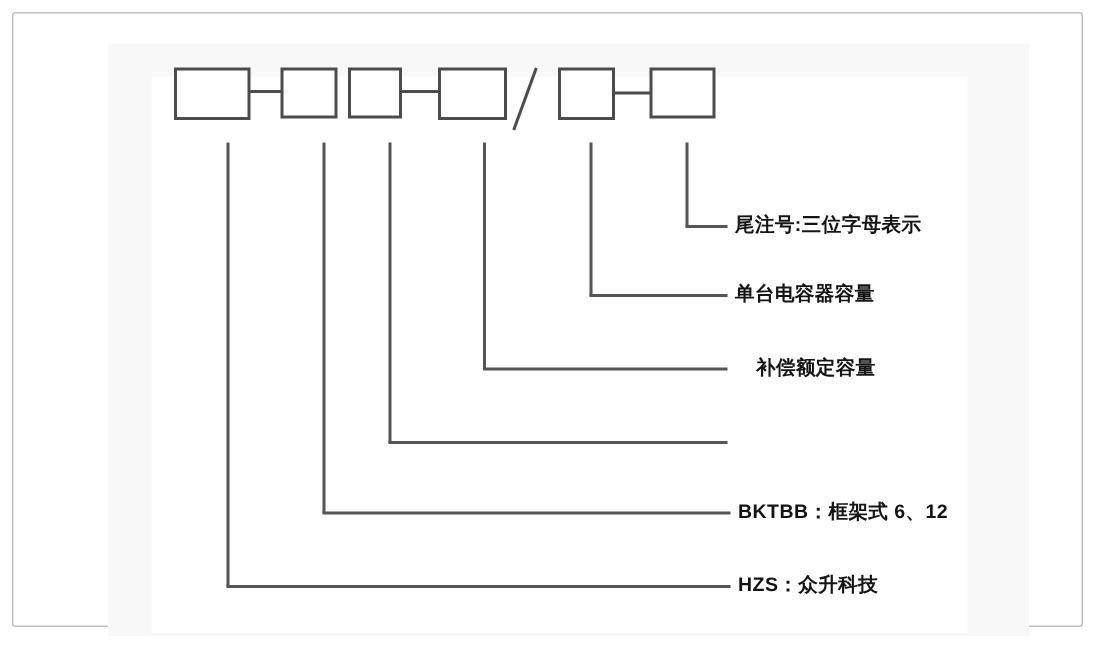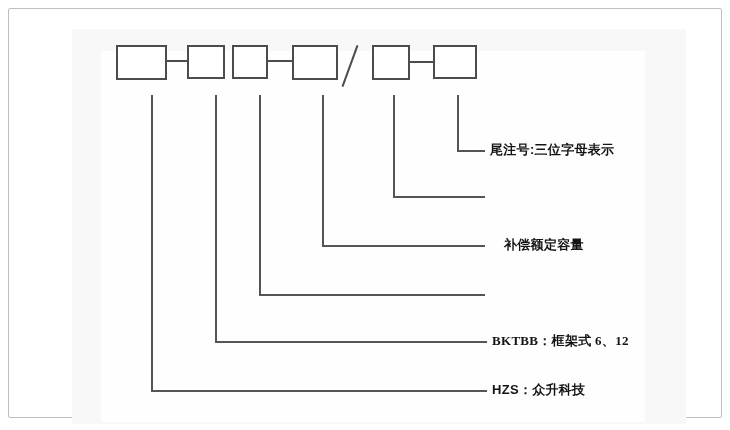--- a/index.html
+++ b/index.html
@@ -78,16 +78,17 @@
   <div class="vline" style="left:457px; top:95px; height:56px;"></div>
 
   <div class="hline thin" style="left:457px; top:150px; width:28px;"></div>
   <div class="hline thin" style="left:393px; top:196px; width:92px;"></div>
   <div class="hline thin" style="left:322px; top:245px; width:163px;"></div>
   <div class="hline thin" style="left:259px; top:294px; width:226px;"></div>
   <div class="hline thin" style="left:215px; top:341px; width:272px;"></div>
   <div class="hline thin" style="left:151px; top:390px; width:336px;"></div>
 
   <div class="lbl" style="left:490px; top:142px;">尾注号:三位字母表示</div>
+  <div class="lbl" style="left:490px; top:188px;">单台电容器容量</div>
   <div class="lbl" style="left:504px; top:237px;">补偿额定容量</div>
-  <div class="lbl" style="left:492px; top:333px;font-family:Liberation Serif, serif;">BKTBB：框架式 6、12</div>
+  <div class="lbl" style="left:492px; top:333px;">BKTBB：框架式 6、12</div>
   <div class="lbl" style="left:492px; top:382px;">HZS：众升科技</div>
 </div>
 
 </body></html>

